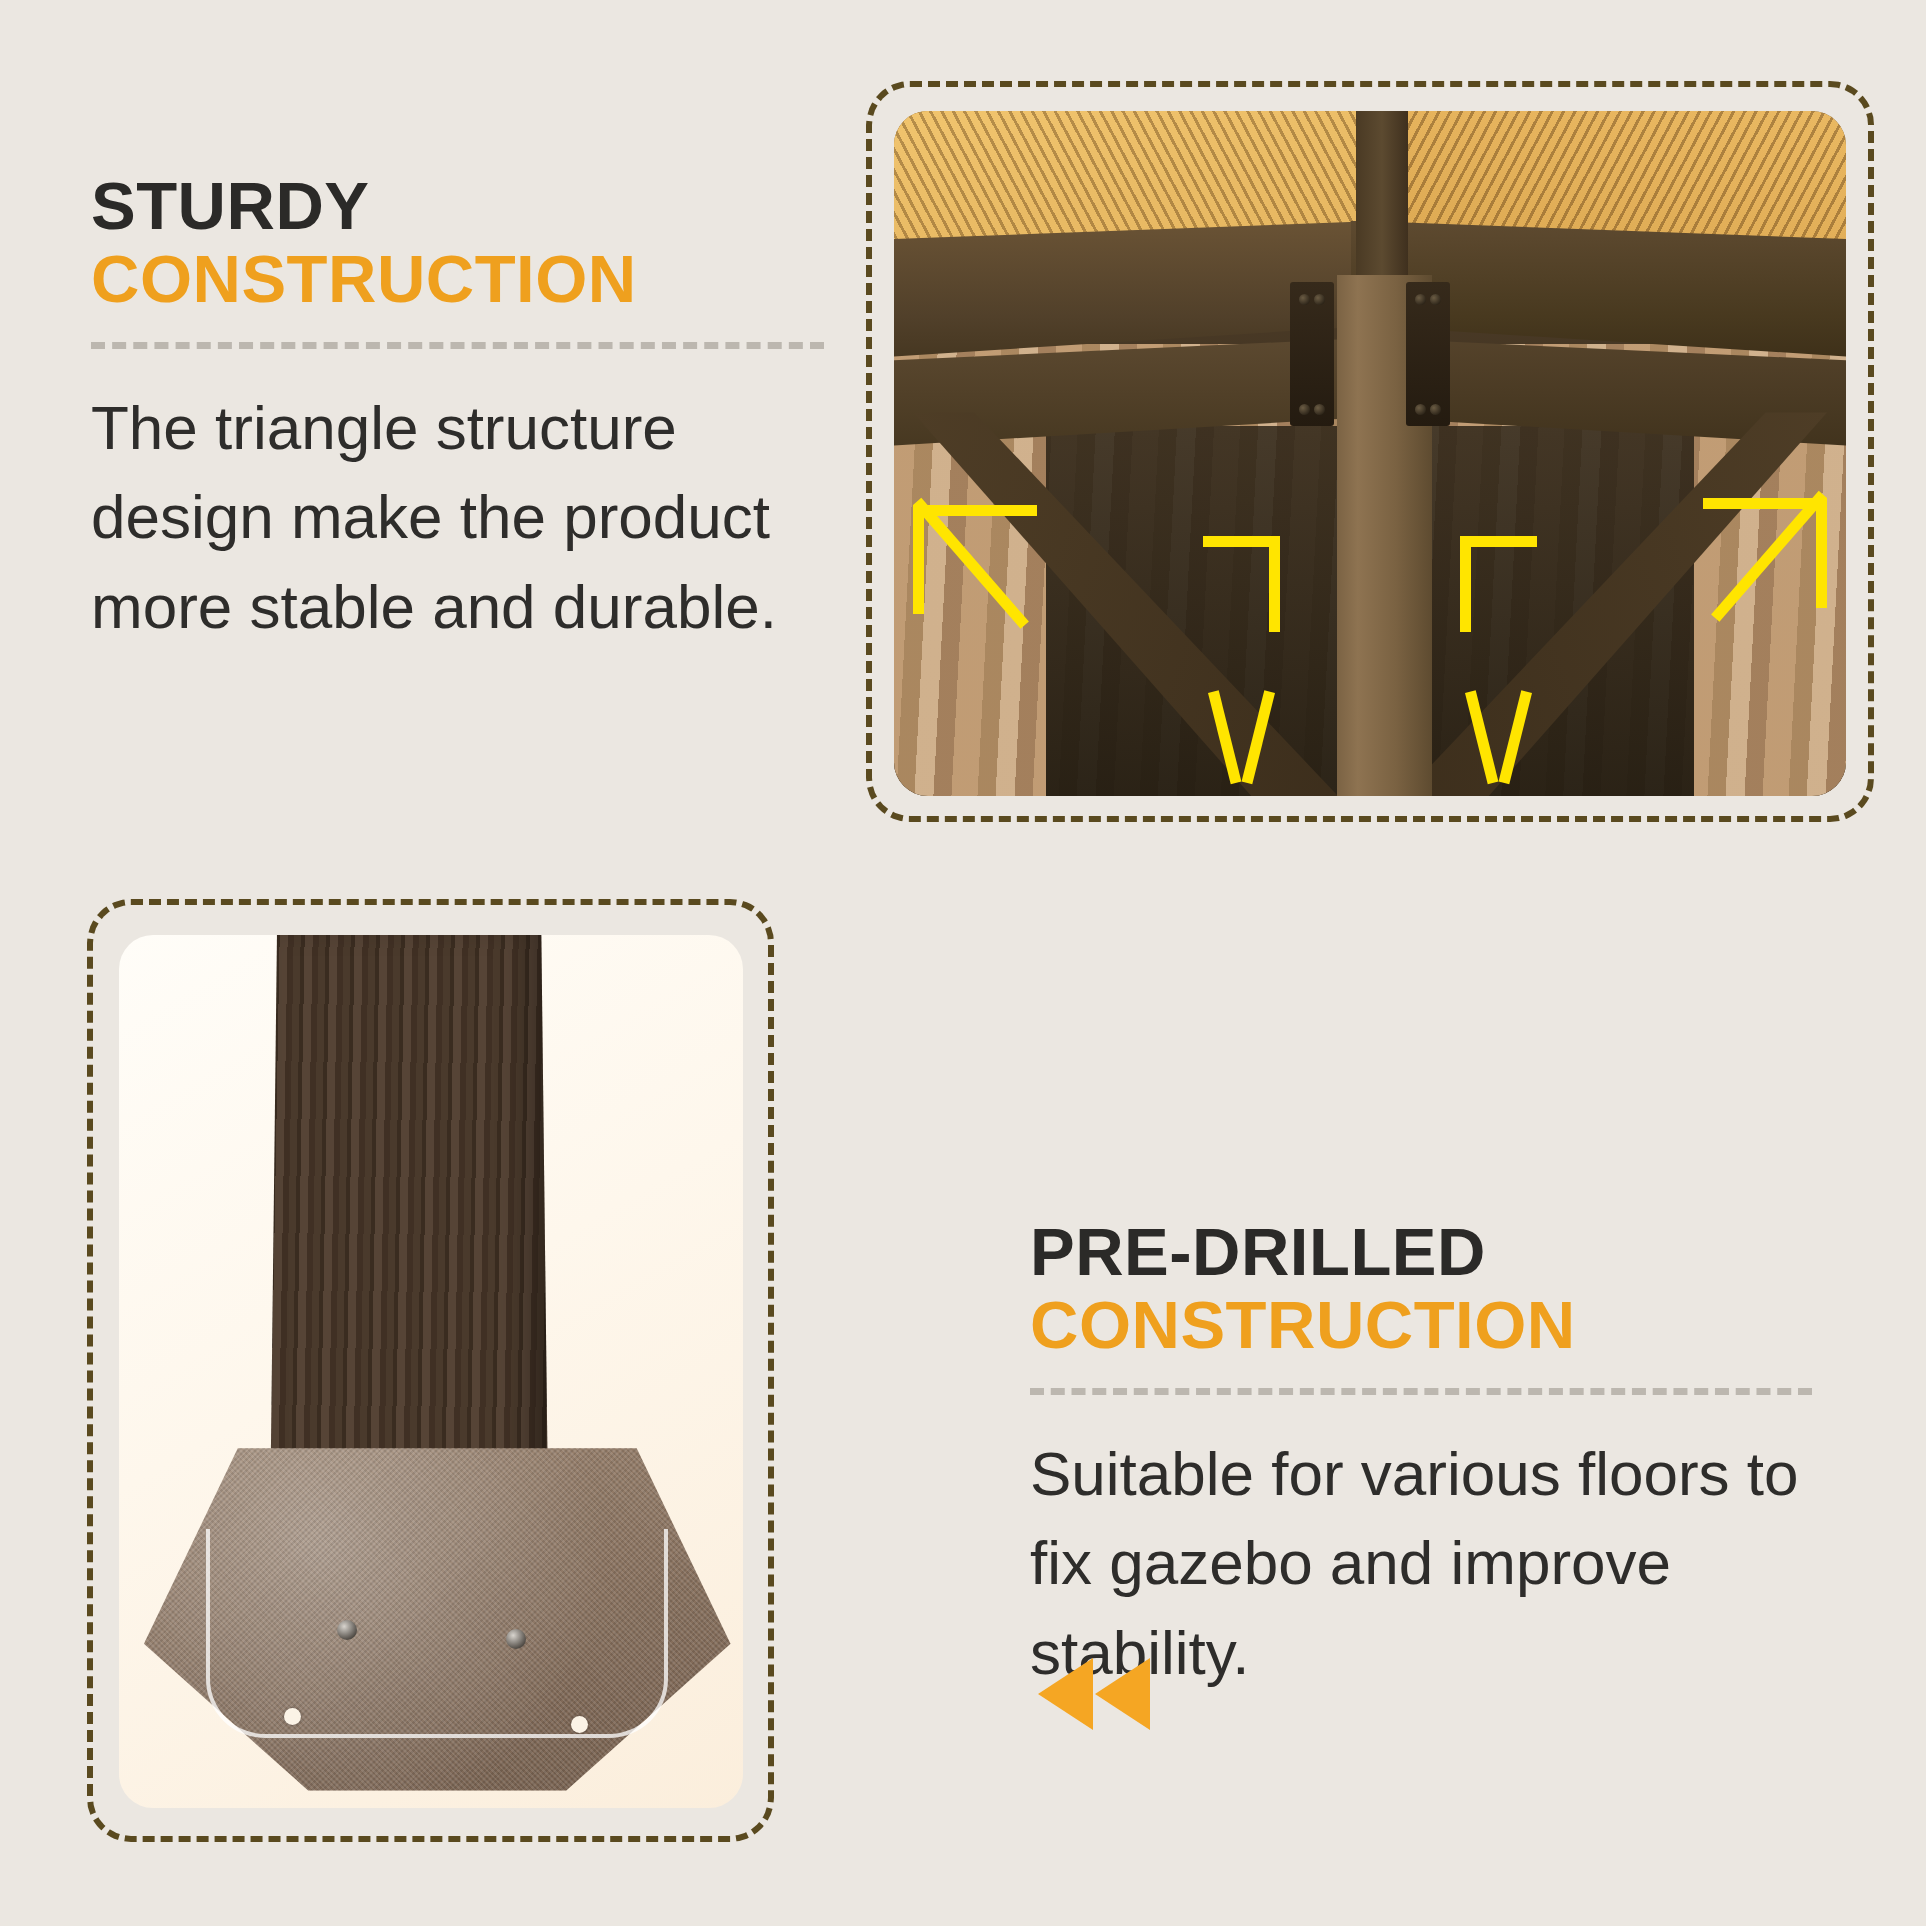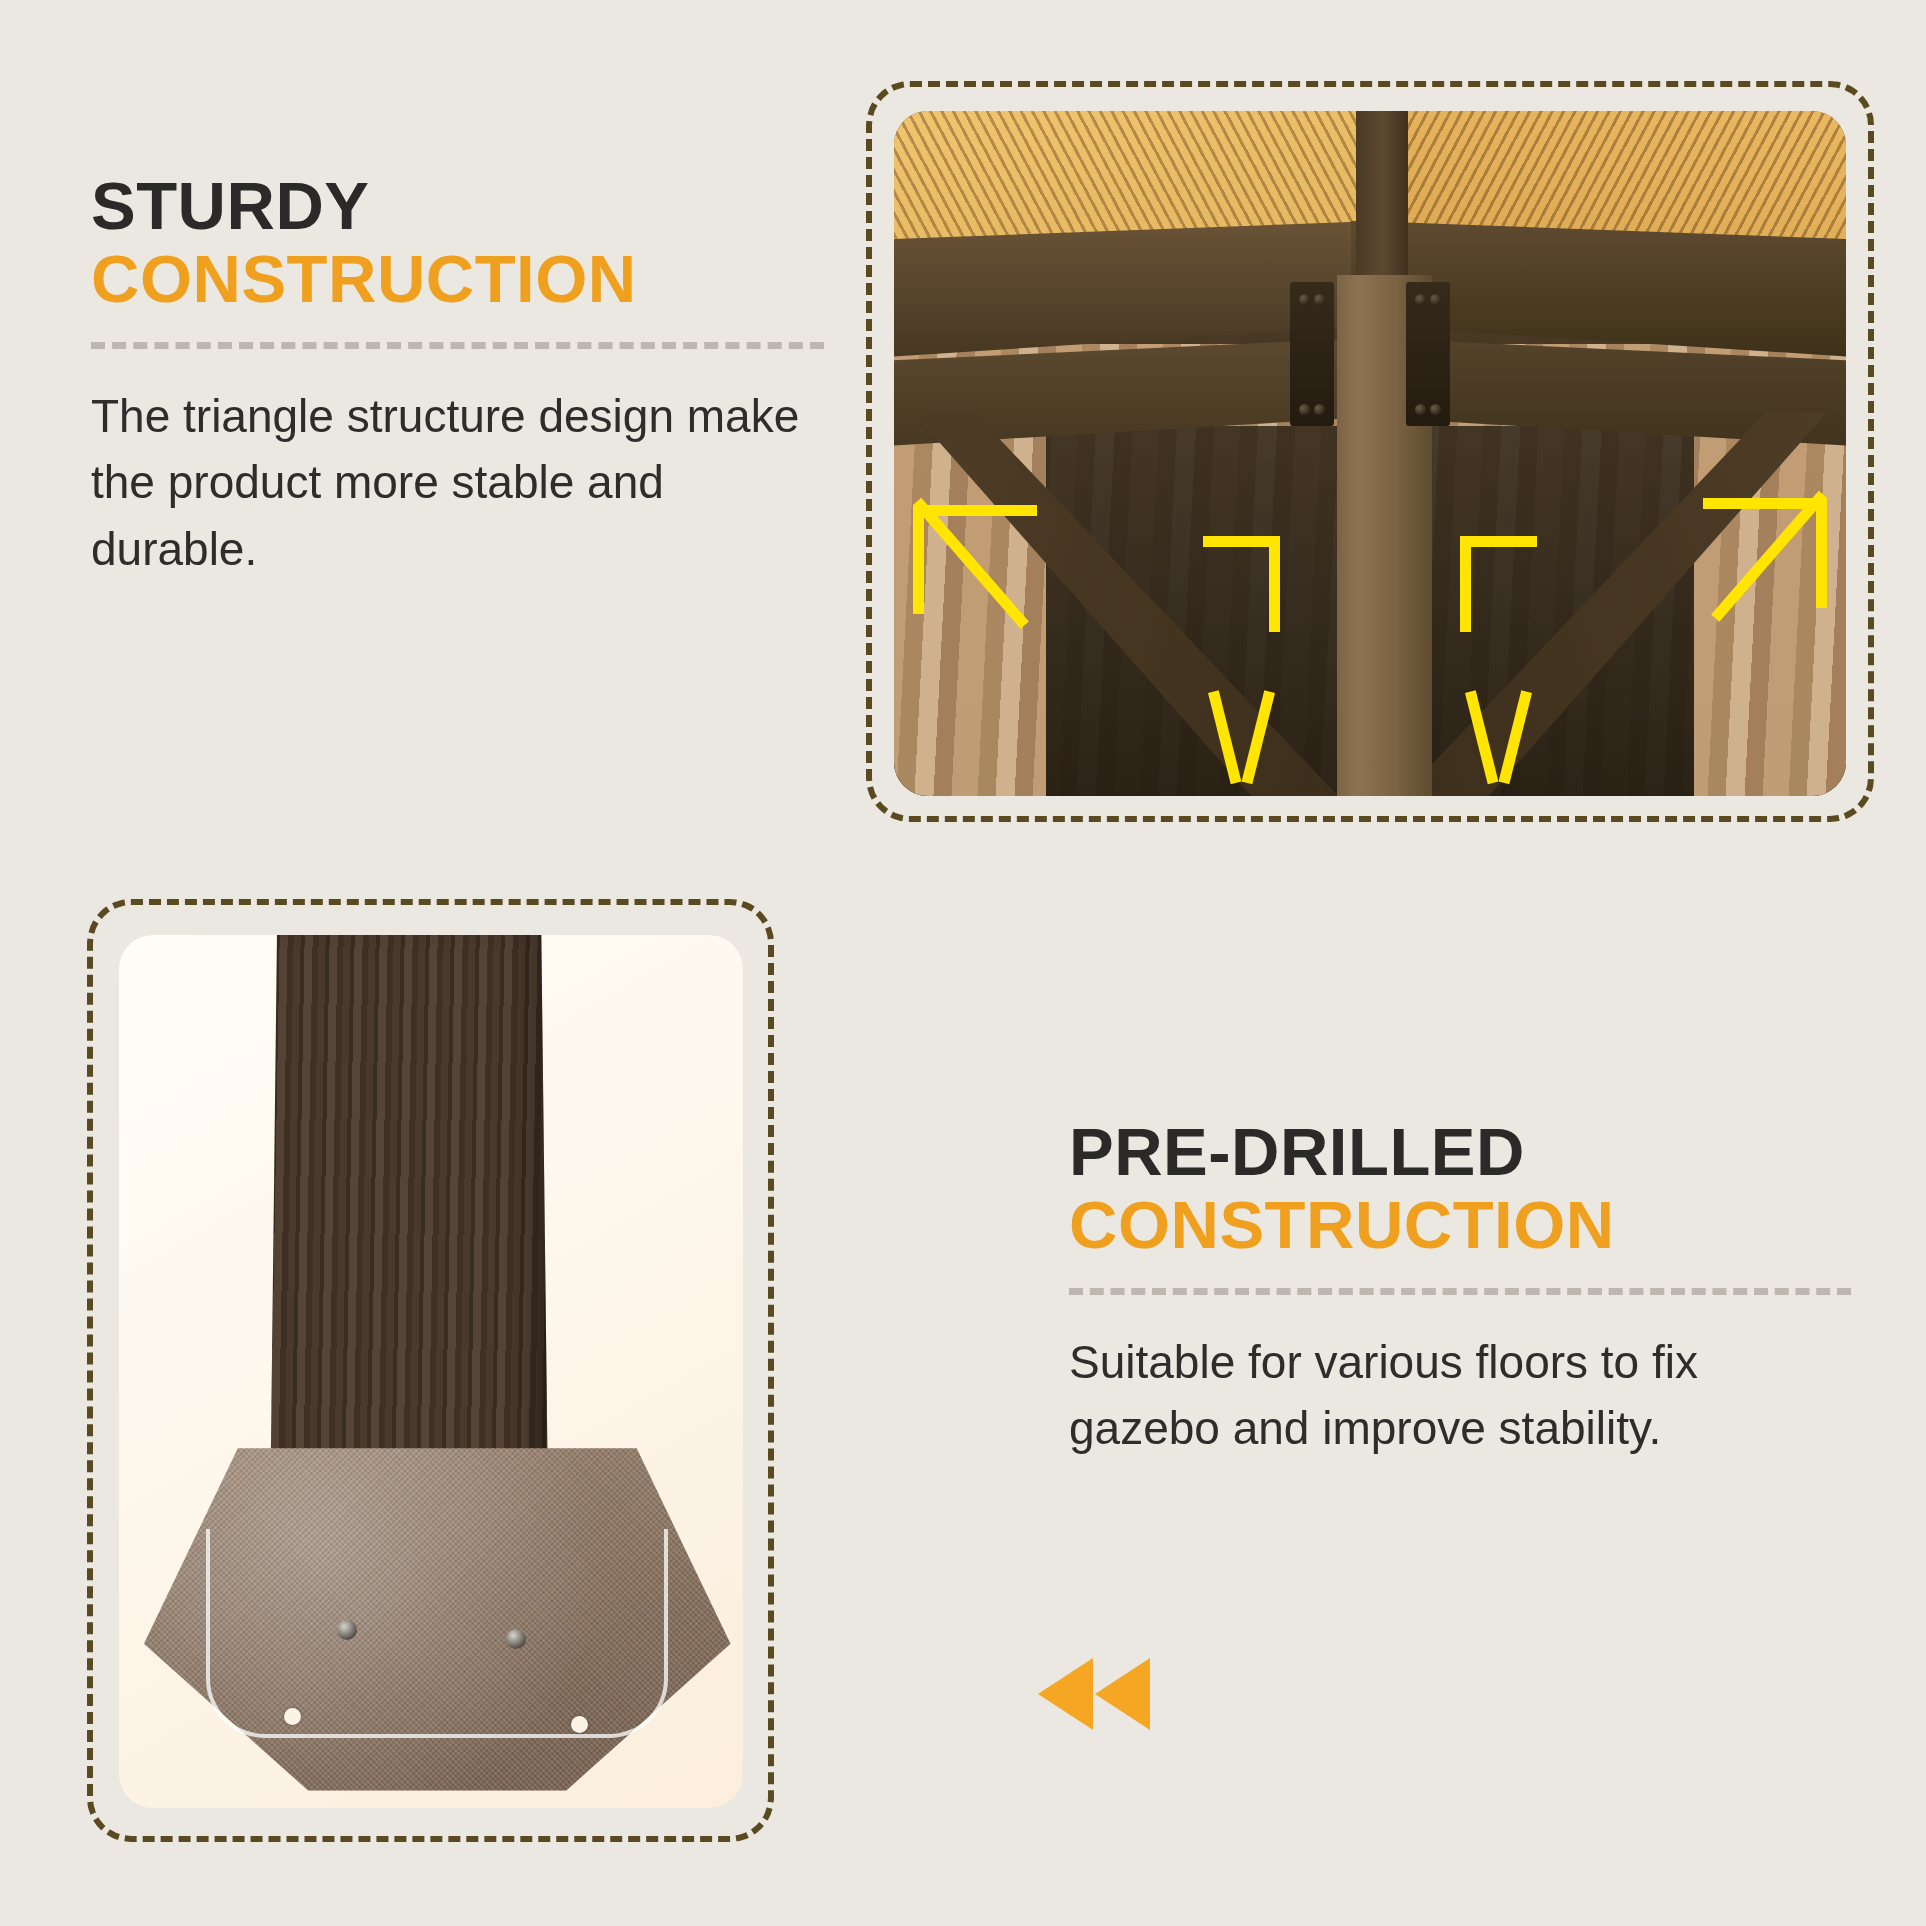--- a/index.html
+++ b/index.html
@@ -43,30 +43,30 @@
 
   .divider {
     height: 0;
     border-top: 7px dashed #BCB7AF;
     margin-top: 26px;
     margin-bottom: 34px;
   }
 
   .body-text {
     font-family: "Liberation Sans", sans-serif;
-    font-size: 46px;
+    font-size: 62px;
     line-height: 1.44;
     color: #2E2D2B;
     font-weight: 400;
   }
 
   
   #block-sturdy { left: 91px; top: 170px; width: 733px; }
   
-  #block-predrilled { left: 1030px; top: 1116px; width: 782px; margin-left: 39px; }
+  #block-predrilled { left: 1030px; top: 1216px; width: 782px; }
 
   
   .arrows { position: absolute; display: flex; align-items: center; }
   .tri {
     width: 0; height: 0;
     border-top: 36px solid transparent;
     border-bottom: 36px solid transparent;
   }
   .tri-right { border-left: 55px solid #F5A623; }
   .tri-left  { border-right: 55px solid #F5A623; }

